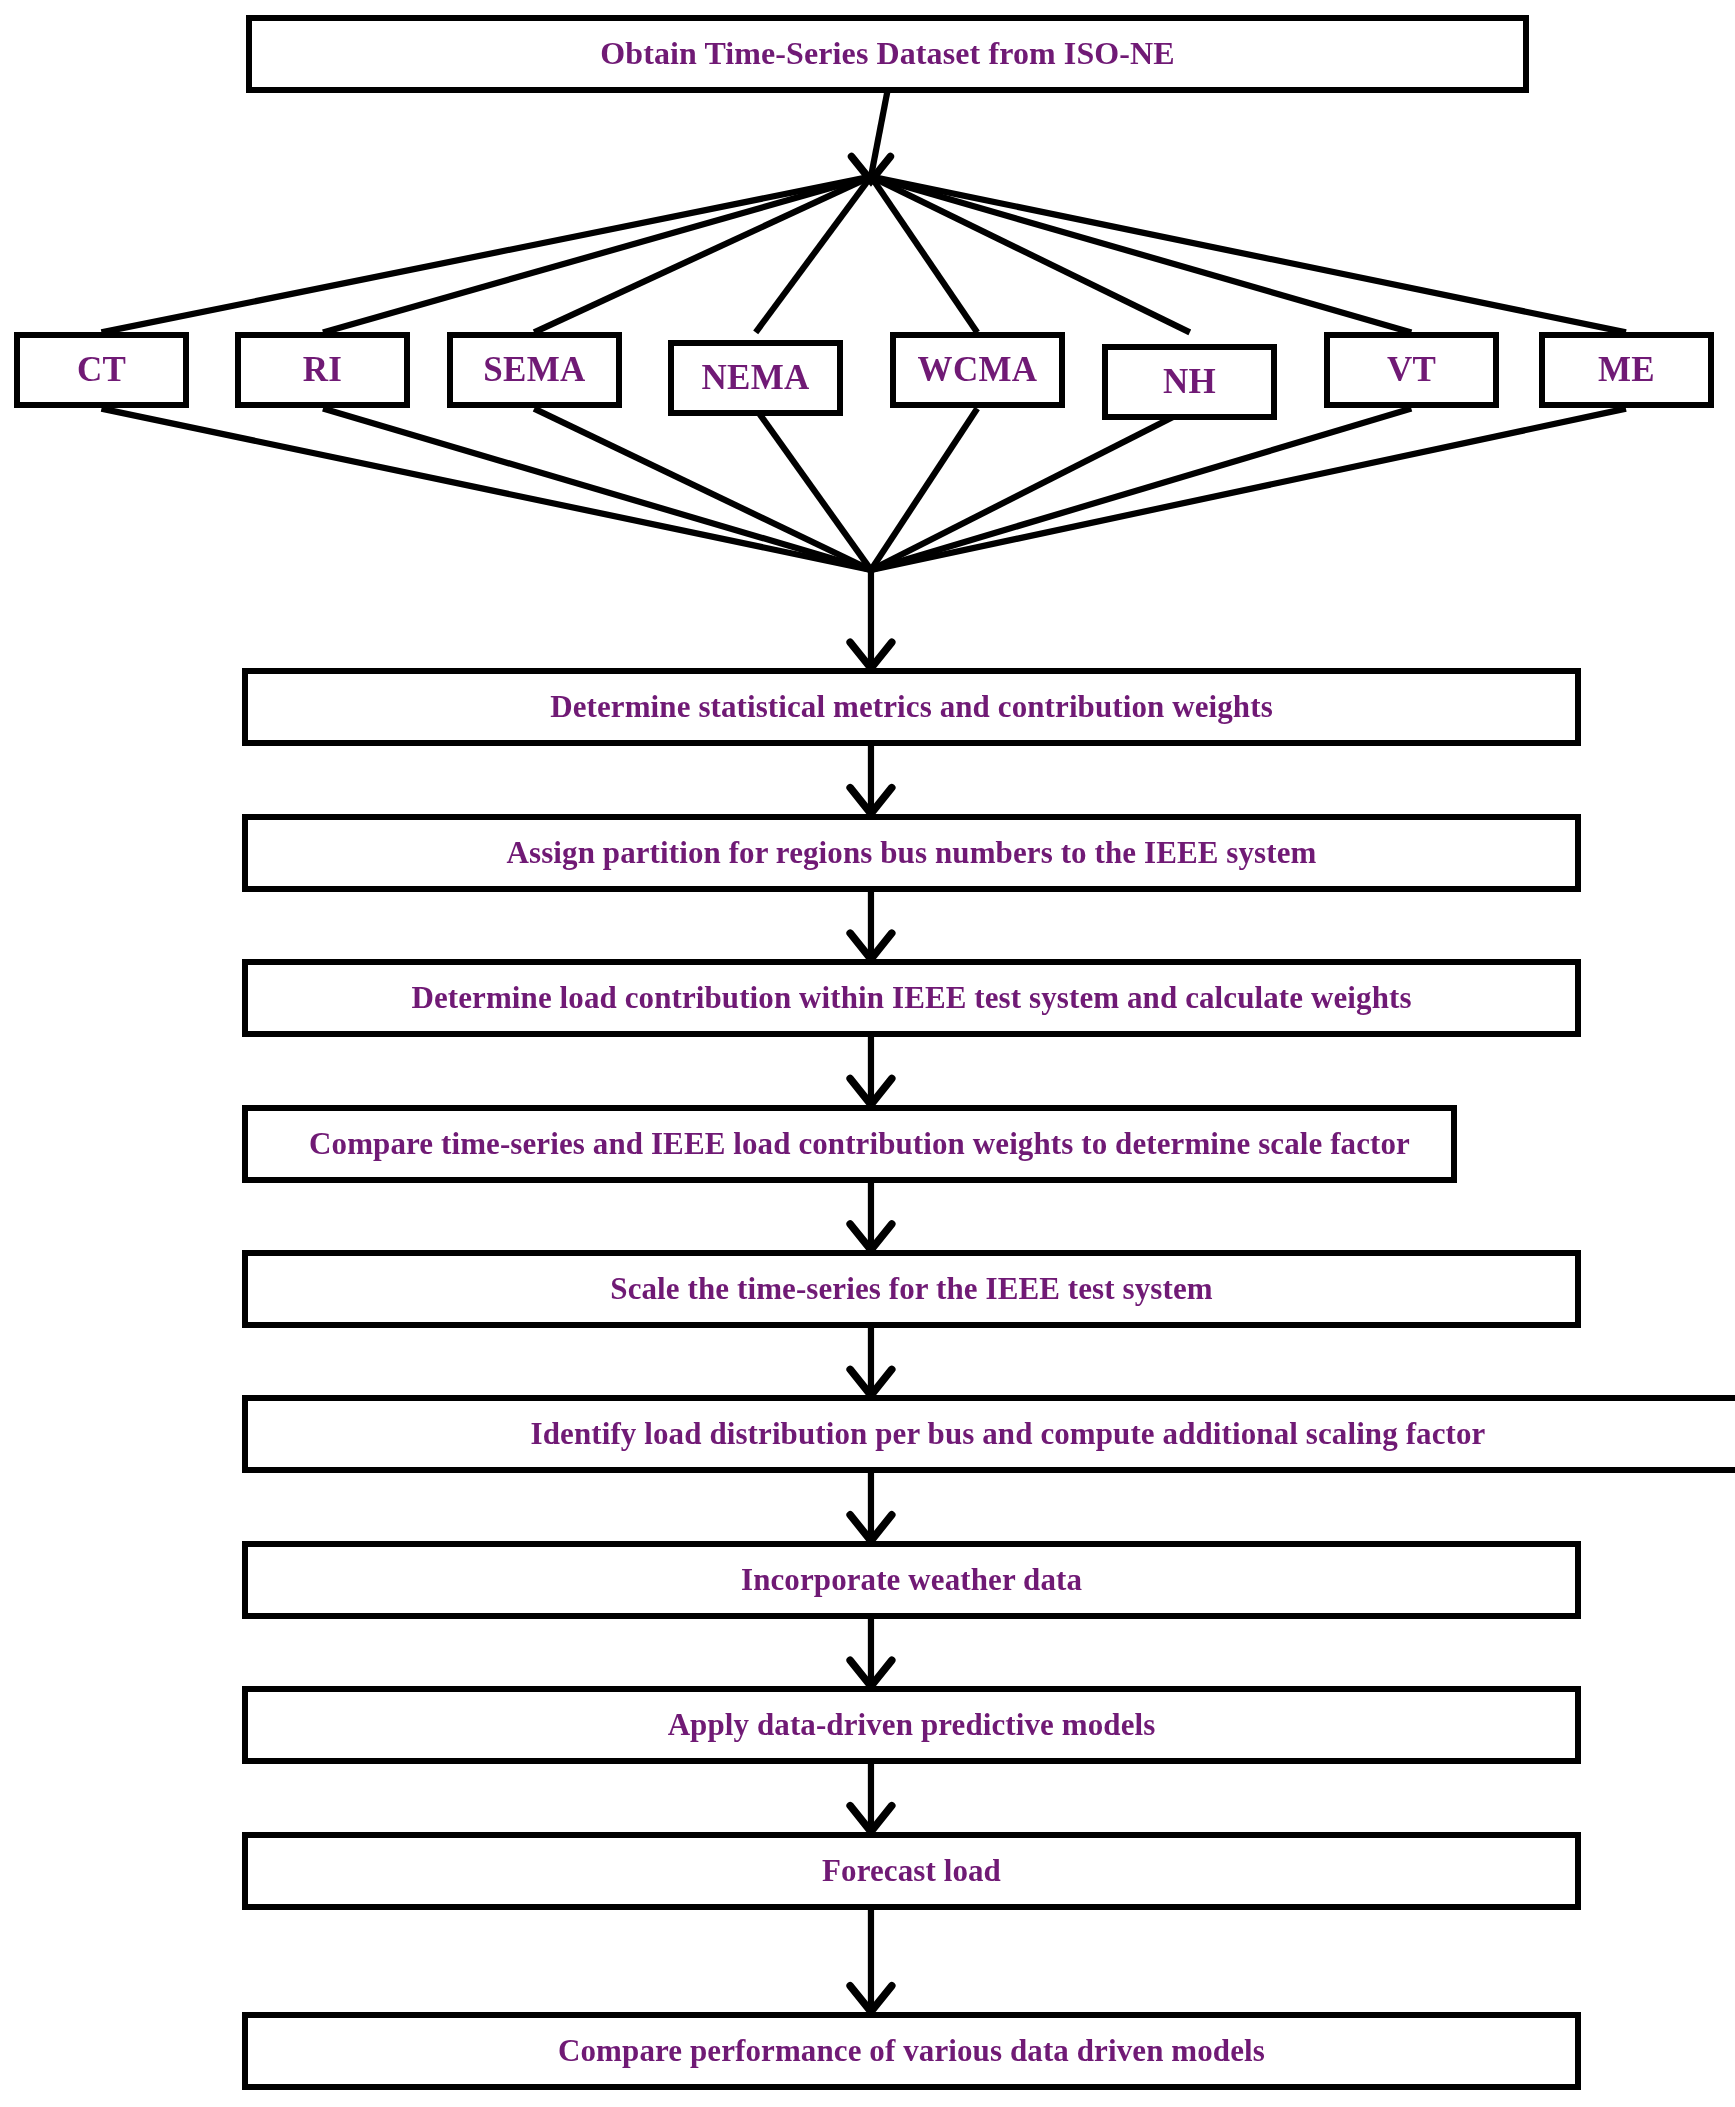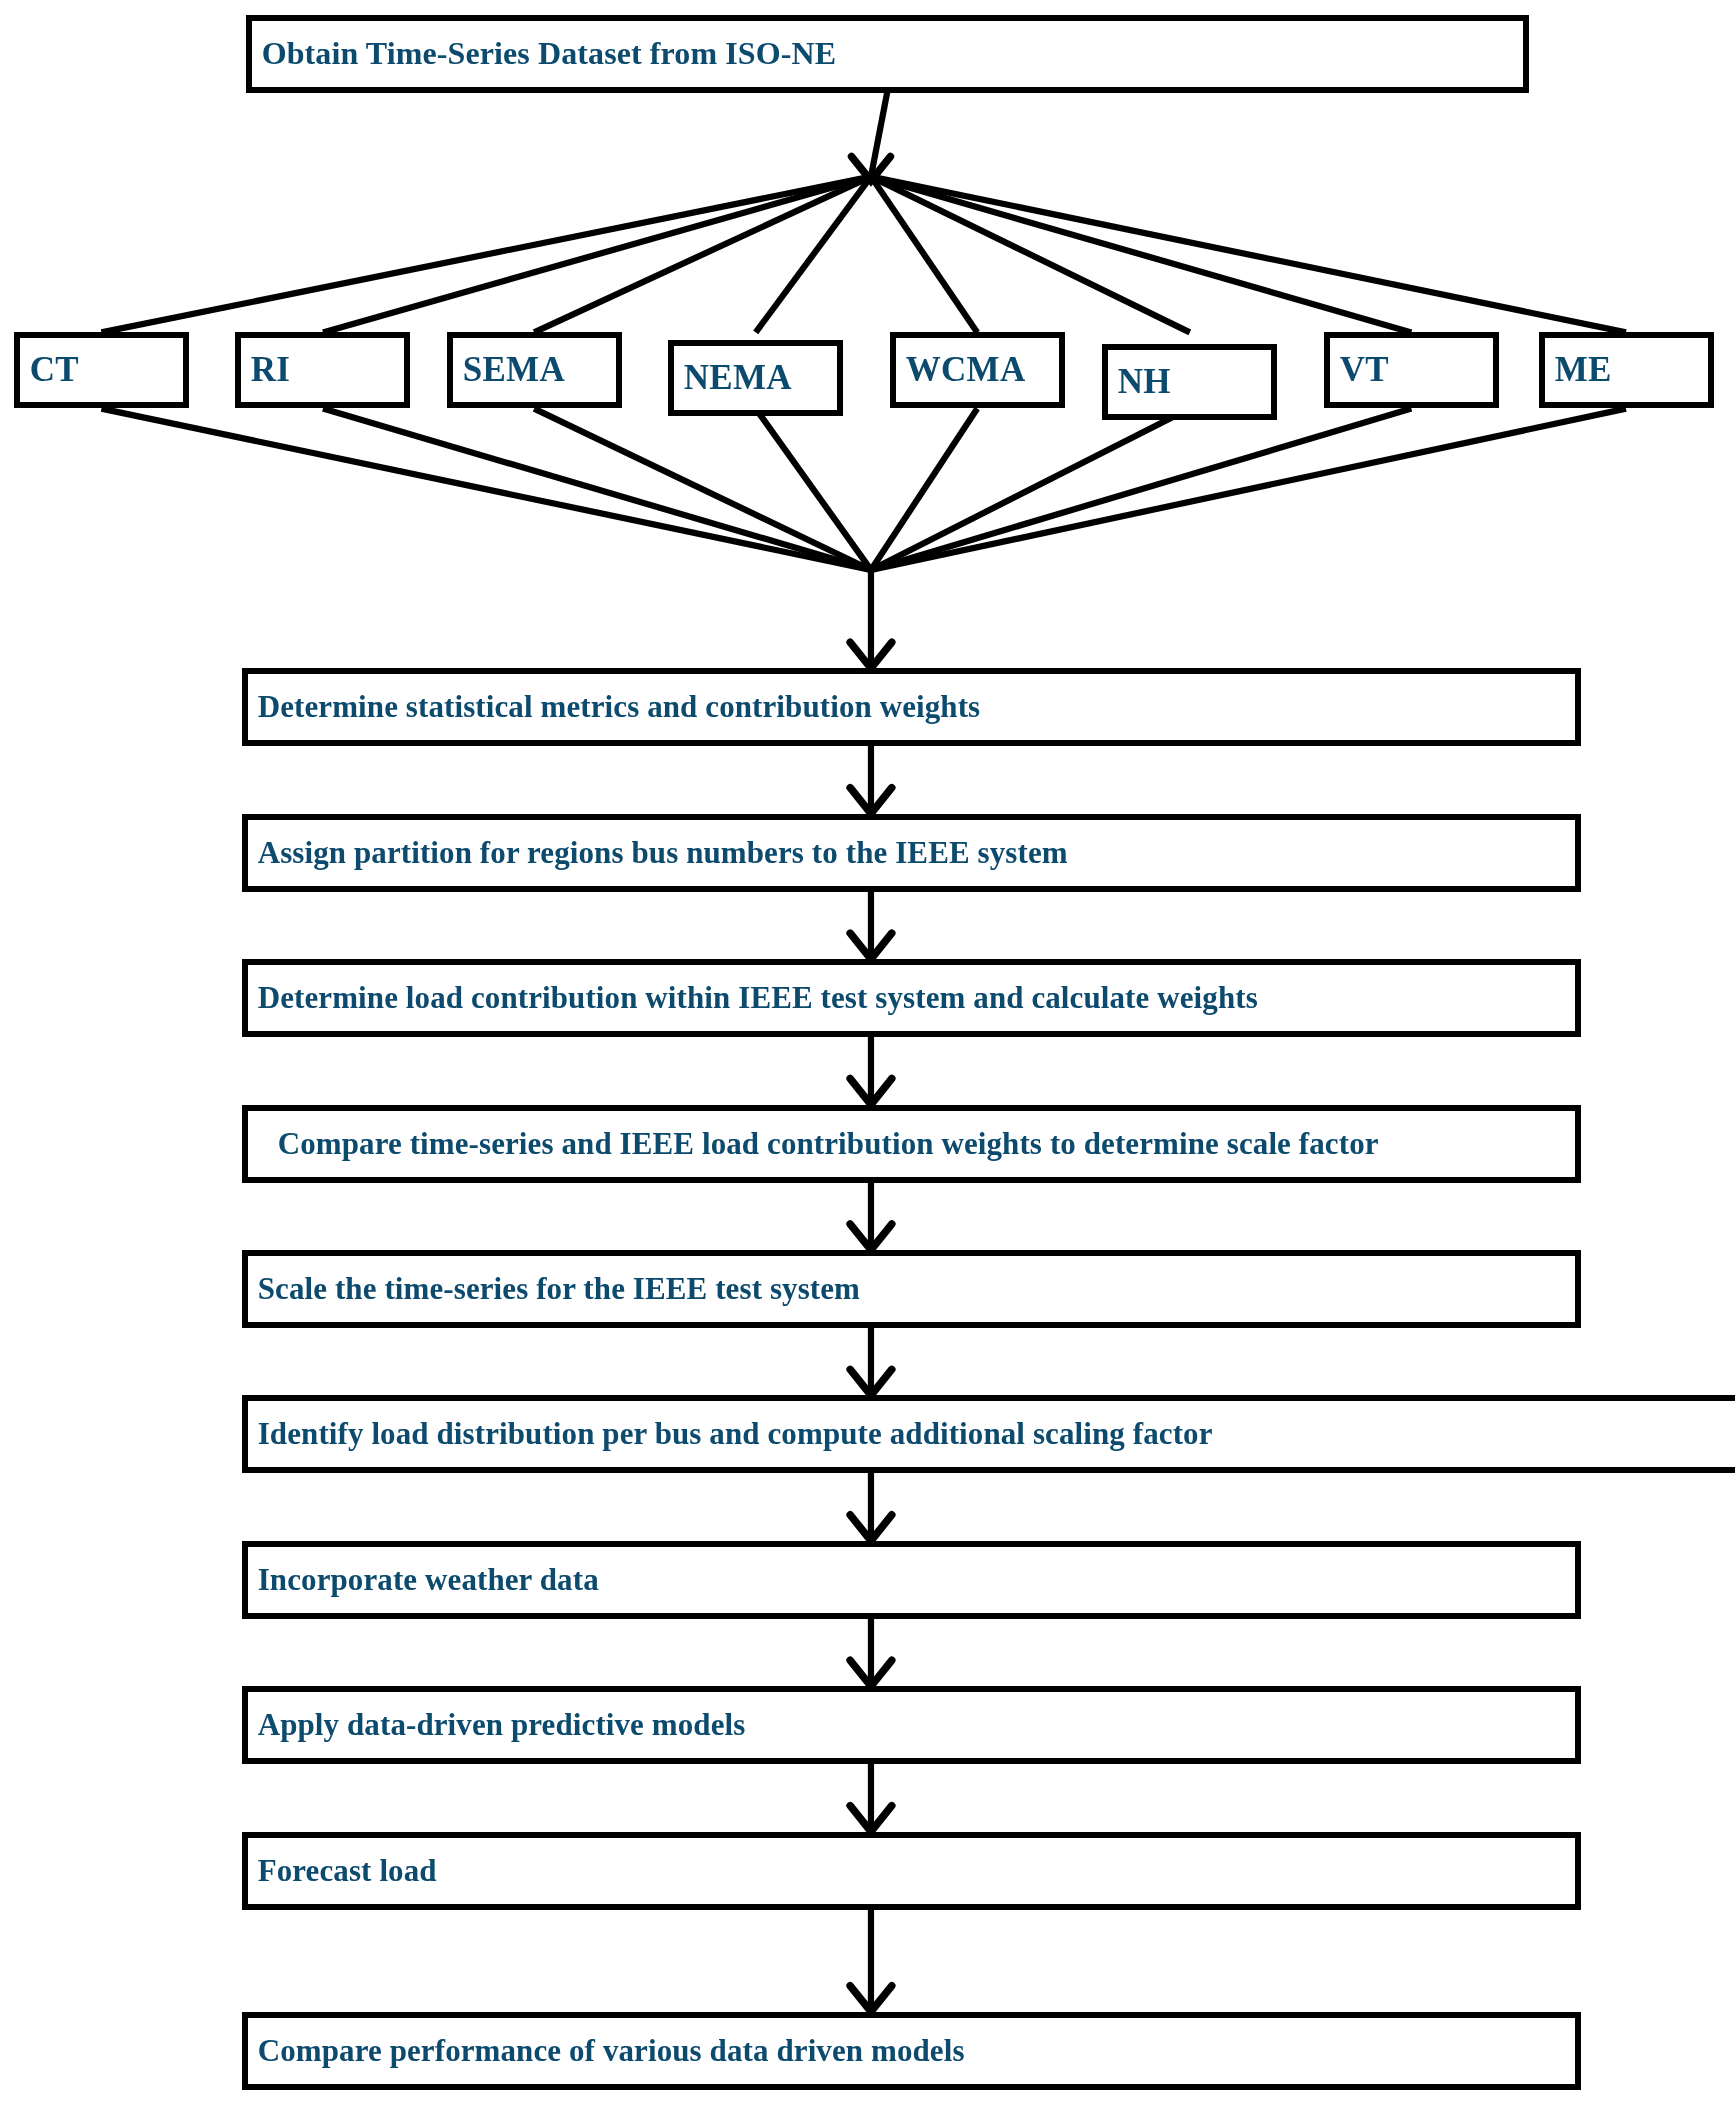--- a/index.html
+++ b/index.html
@@ -24,22 +24,23 @@
     height: 2108px;
     pointer-events: none;
   }
   .node {
     position: absolute;
     box-sizing: border-box;
     background: #ffffff;
     border: 6.2px solid #000000;
     display: flex;
     align-items: center;
+    justify-content: center;
     text-align: center;
-    color: #0c4a6e;
+    color: #701a75;
     font-weight: bold;
     line-height: 1.1;
     z-index: 3;
   }
   .node.title-node {
     font-size: 32px;
     letter-spacing: 0.1px;
   }
   .node.region-node {
     font-size: 35px;
@@ -133,21 +134,21 @@
 
   <div class="node step-node" style="left:242px; top:668px; width:1339px; height:78px;">
     <span>Determine statistical metrics and contribution weights</span>
   </div>
   <div class="node step-node" style="left:242px; top:814px; width:1339px; height:78px;">
     <span>Assign partition for regions bus numbers to the IEEE system</span>
   </div>
   <div class="node step-node" style="left:242px; top:959px; width:1339px; height:78px;">
     <span>Determine load contribution within IEEE test system and calculate weights</span>
   </div>
-  <div class="node step-node" style="left:242px; top:1105px; width:1339px; height:78px;padding-left:20px;">
+  <div class="node step-node" style="left:242px; top:1105px; width:1215px; height:78px;padding-left:20px;">
     <span>Compare time-series and IEEE load contribution weights to determine scale factor</span>
   </div>
   <div class="node step-node" style="left:242px; top:1250px; width:1339px; height:78px;">
     <span>Scale the time-series for the IEEE test system</span>
   </div>
   <div class="node step-node" style="left:242px; top:1395px; width:1532px; height:78px;">
     <span>Identify load distribution per bus and compute additional scaling factor</span>
   </div>
   <div class="node step-node" style="left:242px; top:1541px; width:1339px; height:78px;">
     <span>Incorporate weather data</span>

